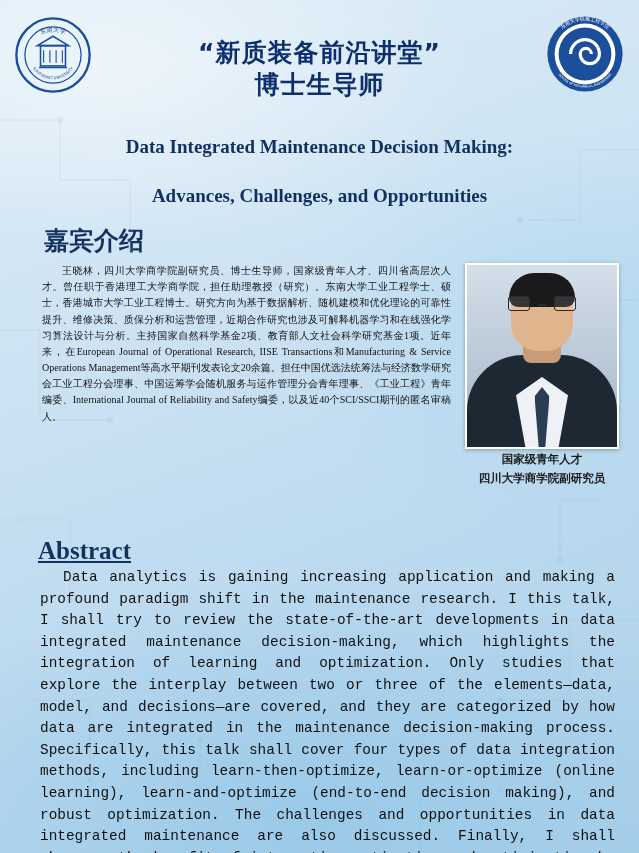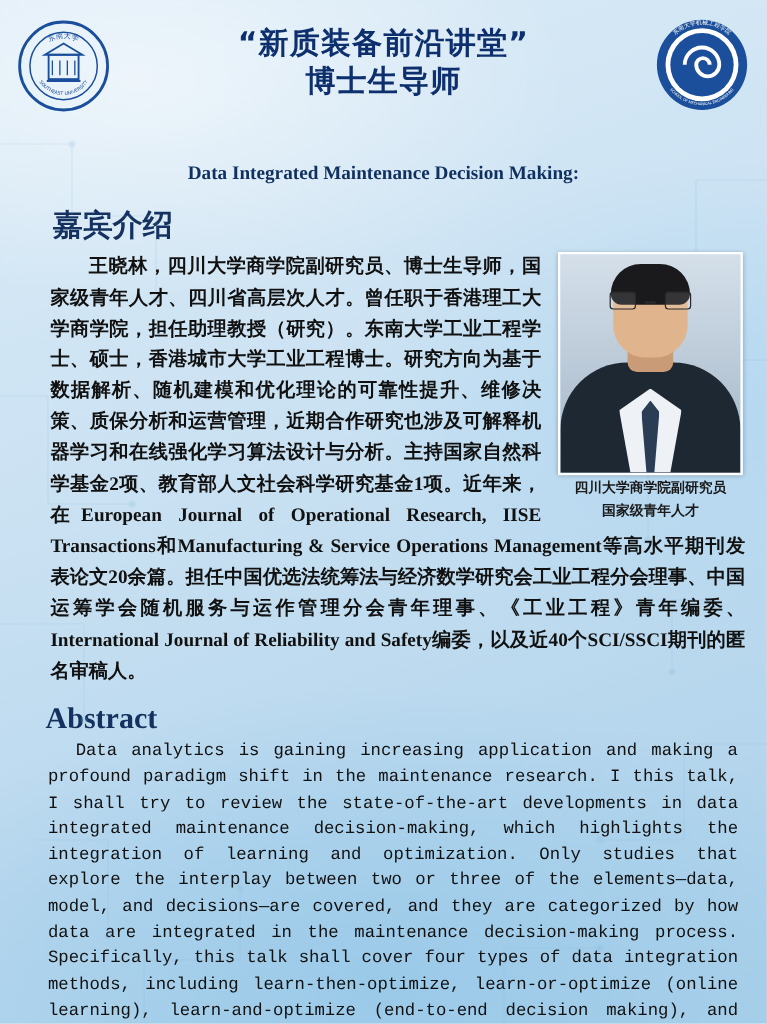--- a/index.html
+++ b/index.html
@@ -52,56 +52,57 @@
   }
   .seal {
     width: 100%;
     height: 100%;
     display: block;
   }
   .title-block {
     position: absolute;
     left: 100px;
     right: 100px;
-    top: 20px;
+    top: 37px;
     text-align: center;
   }
   .title-cn {
     font-family: "DejaVu Sans", sans-serif;
     font-weight: bold;
     font-size: 25px;
     color: #0d2f6e;
     line-height: 1.28;
     letter-spacing: 1px;
   }
   .title-en-wrap {
     text-align: center;
     margin-top: 8px;
     padding: 0 34px;
   }
   .title-en {
     font-family: "Liberation Serif", serif;
     font-weight: bold;
-    font-size: 16px;
+    font-size: 19px;
     color: #10305f;
     line-height: 1.42;
     margin-top: 22px;
   }
   
   .section-heading {
     font-family: "DejaVu Sans", sans-serif;
     font-weight: bold;
     font-size: 25px;
     color: #14315f;
     margin: 14px 0 2px 44px;
   }
   .section-heading.en {
     font-family: "Liberation Serif", serif;
     font-size: 25px;
     margin-left: 38px;
+    text-decoration: underline;
   }
   .guest-area {
     position: relative;
     margin: 6px 18px 0 42px;
     min-height: 260px;
   }
   .portrait-col {
     float: right;
     width: 158px;
     margin-left: 12px;
@@ -212,26 +213,25 @@
   .portrait-sub {
     font-family: "DejaVu Sans", sans-serif;
     font-weight: bold;
     font-size: 11.5px;
     color: #1a1a1a;
     line-height: 1.5;
     margin-top: 2px;
   }
   .guest-text {
     font-family: "Liberation Serif", serif;
-    font-size: 16px;
+    font-size: 10px;
     color: #111;
     line-height: 1.62;
     text-align: justify;
     text-indent: 2em;
-    font-weight: bold;
   }
   .abstract-text {
     font-family: Liberation Mono, monospace;
     font-size: 14.4px;
     color: #111;
     line-height: 1.5;
     text-align: justify;
     text-indent: 1.6em;
     margin: 2px 24px 0 40px;
   }
@@ -320,40 +320,41 @@
         <path id="arcBot2" d="M50,50 m-42,0 a42,42 0 0,0 84,0" fill="none"></path>
         <text font-family="DejaVu Sans, sans-serif" font-size="3.8" fill="#ffffff">
           <textPath href="#arcBot2" startOffset="50%" text-anchor="middle">SCHOOL OF MECHANICAL ENGINEERING</textPath>
         </text>
       </svg>
     </div>
   </div>
 
   <div class="title-en-wrap">
     <div class="title-en">Data Integrated Maintenance Decision Making:</div>
+    <div class="title-en">Advances, Challenges, and Opportunities</div>
   </div>
 
   <div class="section-heading">嘉宾介绍</div>
 
   <div class="guest-area clearfix">
     <div class="portrait-col">
       <div class="portrait">
         <div class="p-bg"></div>
         <div class="p-suit"></div>
         <div class="p-shirt"></div>
         <div class="p-tie"></div>
         <div class="p-neck"></div>
         <div class="p-head"></div>
         <div class="p-hair"></div>
         <div class="p-glass-l"></div>
         <div class="p-glass-r"></div>
         <div class="p-bridge"></div>
       </div>
+      <div class="portrait-sub">国家级青年人才</div>
       <div class="portrait-sub">四川大学商学院副研究员</div>
-      <div class="portrait-sub">国家级青年人才</div>
     </div>
     <div class="guest-text">王晓林，四川大学商学院副研究员、博士生导师，国家级青年人才、四川省高层次人才。曾任职于香港理工大学商学院，担任助理教授（研究）。东南大学工业工程学士、硕士，香港城市大学工业工程博士。研究方向为基于数据解析、随机建模和优化理论的可靠性提升、维修决策、质保分析和运营管理，近期合作研究也涉及可解释机器学习和在线强化学习算法设计与分析。主持国家自然科学基金2项、教育部人文社会科学研究基金1项。近年来，在European Journal of Operational Research, IISE Transactions和Manufacturing &amp; Service Operations Management等高水平期刊发表论文20余篇。担任中国优选法统筹法与经济数学研究会工业工程分会理事、中国运筹学会随机服务与运作管理分会青年理事、《工业工程》青年编委、International Journal of Reliability and Safety编委，以及近40个SCI/SSCI期刊的匿名审稿人。</div>
   </div>
 
   <div class="section-heading en">Abstract</div>
   <div class="abstract-text">Data analytics is gaining increasing application and making a profound paradigm shift in the maintenance research. I this talk, I shall try to review the state-of-the-art developments in data integrated maintenance decision-making, which highlights the integration of learning and optimization. Only studies that explore the interplay between two or three of the elements—data, model, and decisions—are covered, and they are categorized by how data are integrated in the maintenance decision-making process. Specifically, this talk shall cover four types of data integration methods, including learn-then-optimize, learn-or-optimize (online learning), learn-and-optimize (end-to-end decision making), and robust optimization. The challenges and opportunities in data integrated maintenance are also discussed. Finally, I shall showcase the benefit of integrating estimation and optimization by revisiting the classical periodic replacement policy from an operational statistics perspective.</div>
 
   <div class="footer">
     <div>主持人：苏春</div>
 

